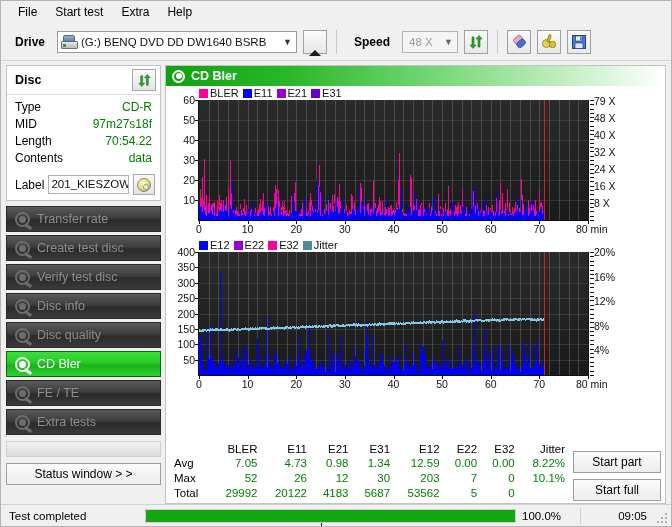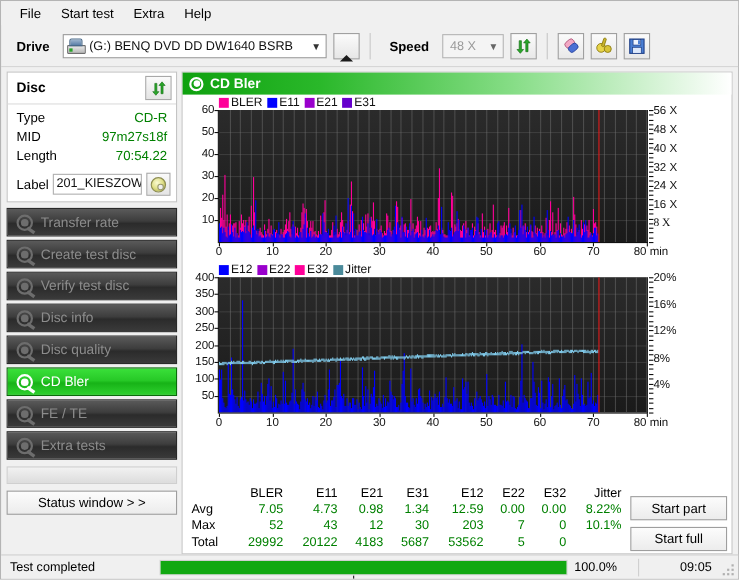--- a/index.html
+++ b/index.html
@@ -368,20 +368,24 @@
             <span class="disc-key">Type</span>
             <span class="disc-val">CD-R</span>
           </div>
           <div class="disc-row">
             <span class="disc-key">MID</span>
             <span class="disc-val">97m27s18f</span>
           </div>
           <div class="disc-row">
             <span class="disc-key">Length</span>
             <span class="disc-val">70:54.22</span>
+          </div>
+          <div class="disc-row">
+            <span class="disc-key">Contents</span>
+            <span class="disc-val">data</span>
           </div>
         </div>
         <div class="label-row">
           <span class="label-key">Label</span>
           <span class="label-input">201_KIESZOWI</span>
           <span class="cd-btn">
             <span class="cd-glyph"></span>
           </span>
         </div>
       </div>
@@ -1235,27 +1239,27 @@
               <div class="axis-line" style="left: 27px; top: 13px; width: 4px; height: 1px;"></div>
               <div class="ylabels" style="left: 0px; top: 13px; width: 27px; height: 120px;">
                 <span class="ytick" style="top: 100px;">10</span>
                 <span class="ytick" style="top: 80px;">20</span>
                 <span class="ytick" style="top: 60px;">30</span>
                 <span class="ytick" style="top: 40px;">40</span>
                 <span class="ytick" style="top: 20px;">50</span>
                 <span class="ytick" style="top: 0px;">60</span>
               </div>
               <div class="y2labels" style="left: 426px; top: 13px; height: 120px;">
-                <span class="y2tick" style="top: 103.04px; font-family: Liberation Serif, serif;">8 X</span>
+                <span class="y2tick" style="top: 103.04px;">8 X</span>
                 <span class="y2tick" style="top: 86.08px;">16 X</span>
                 <span class="y2tick" style="top: 69.12px;">24 X</span>
                 <span class="y2tick" style="top: 52.16px;">32 X</span>
                 <span class="y2tick" style="top: 35.2px;">40 X</span>
                 <span class="y2tick" style="top: 18.24px;">48 X</span>
-                <span class="y2tick" style="top: 1.28px;">56 X</span>
+                <span class="y2tick" style="top: 1.28px;">79 X</span>
               </div>
               <div class="tickmarks" style="left: 421px; top: 13px; width: 5px; height: 120px;">
                 <i style="top: 0px;"></i>
                 <i style="top: 4px;"></i>
                 <i style="top: 9px;"></i>
                 <i style="top: 13px;"></i>
                 <i style="top: 17px;"></i>
                 <i style="top: 21px;"></i>
                 <i style="top: 26px;"></i>
                 <i style="top: 30px;"></i>
@@ -2164,21 +2168,21 @@
               <td>0.98</td>
               <td>1.34</td>
               <td>12.59</td>
               <td>0.00</td>
               <td>0.00</td>
               <td>8.22%</td>
             </tr>
             <tr>
               <td class="rowhead">Max</td>
               <td>52</td>
-              <td>43</td>
+              <td>26</td>
               <td>12</td>
               <td>30</td>
               <td>203</td>
               <td>7</td>
               <td>0</td>
               <td>10.1%</td>
             </tr>
             <tr>
               <td class="rowhead">Total</td>
               <td>29992</td>

